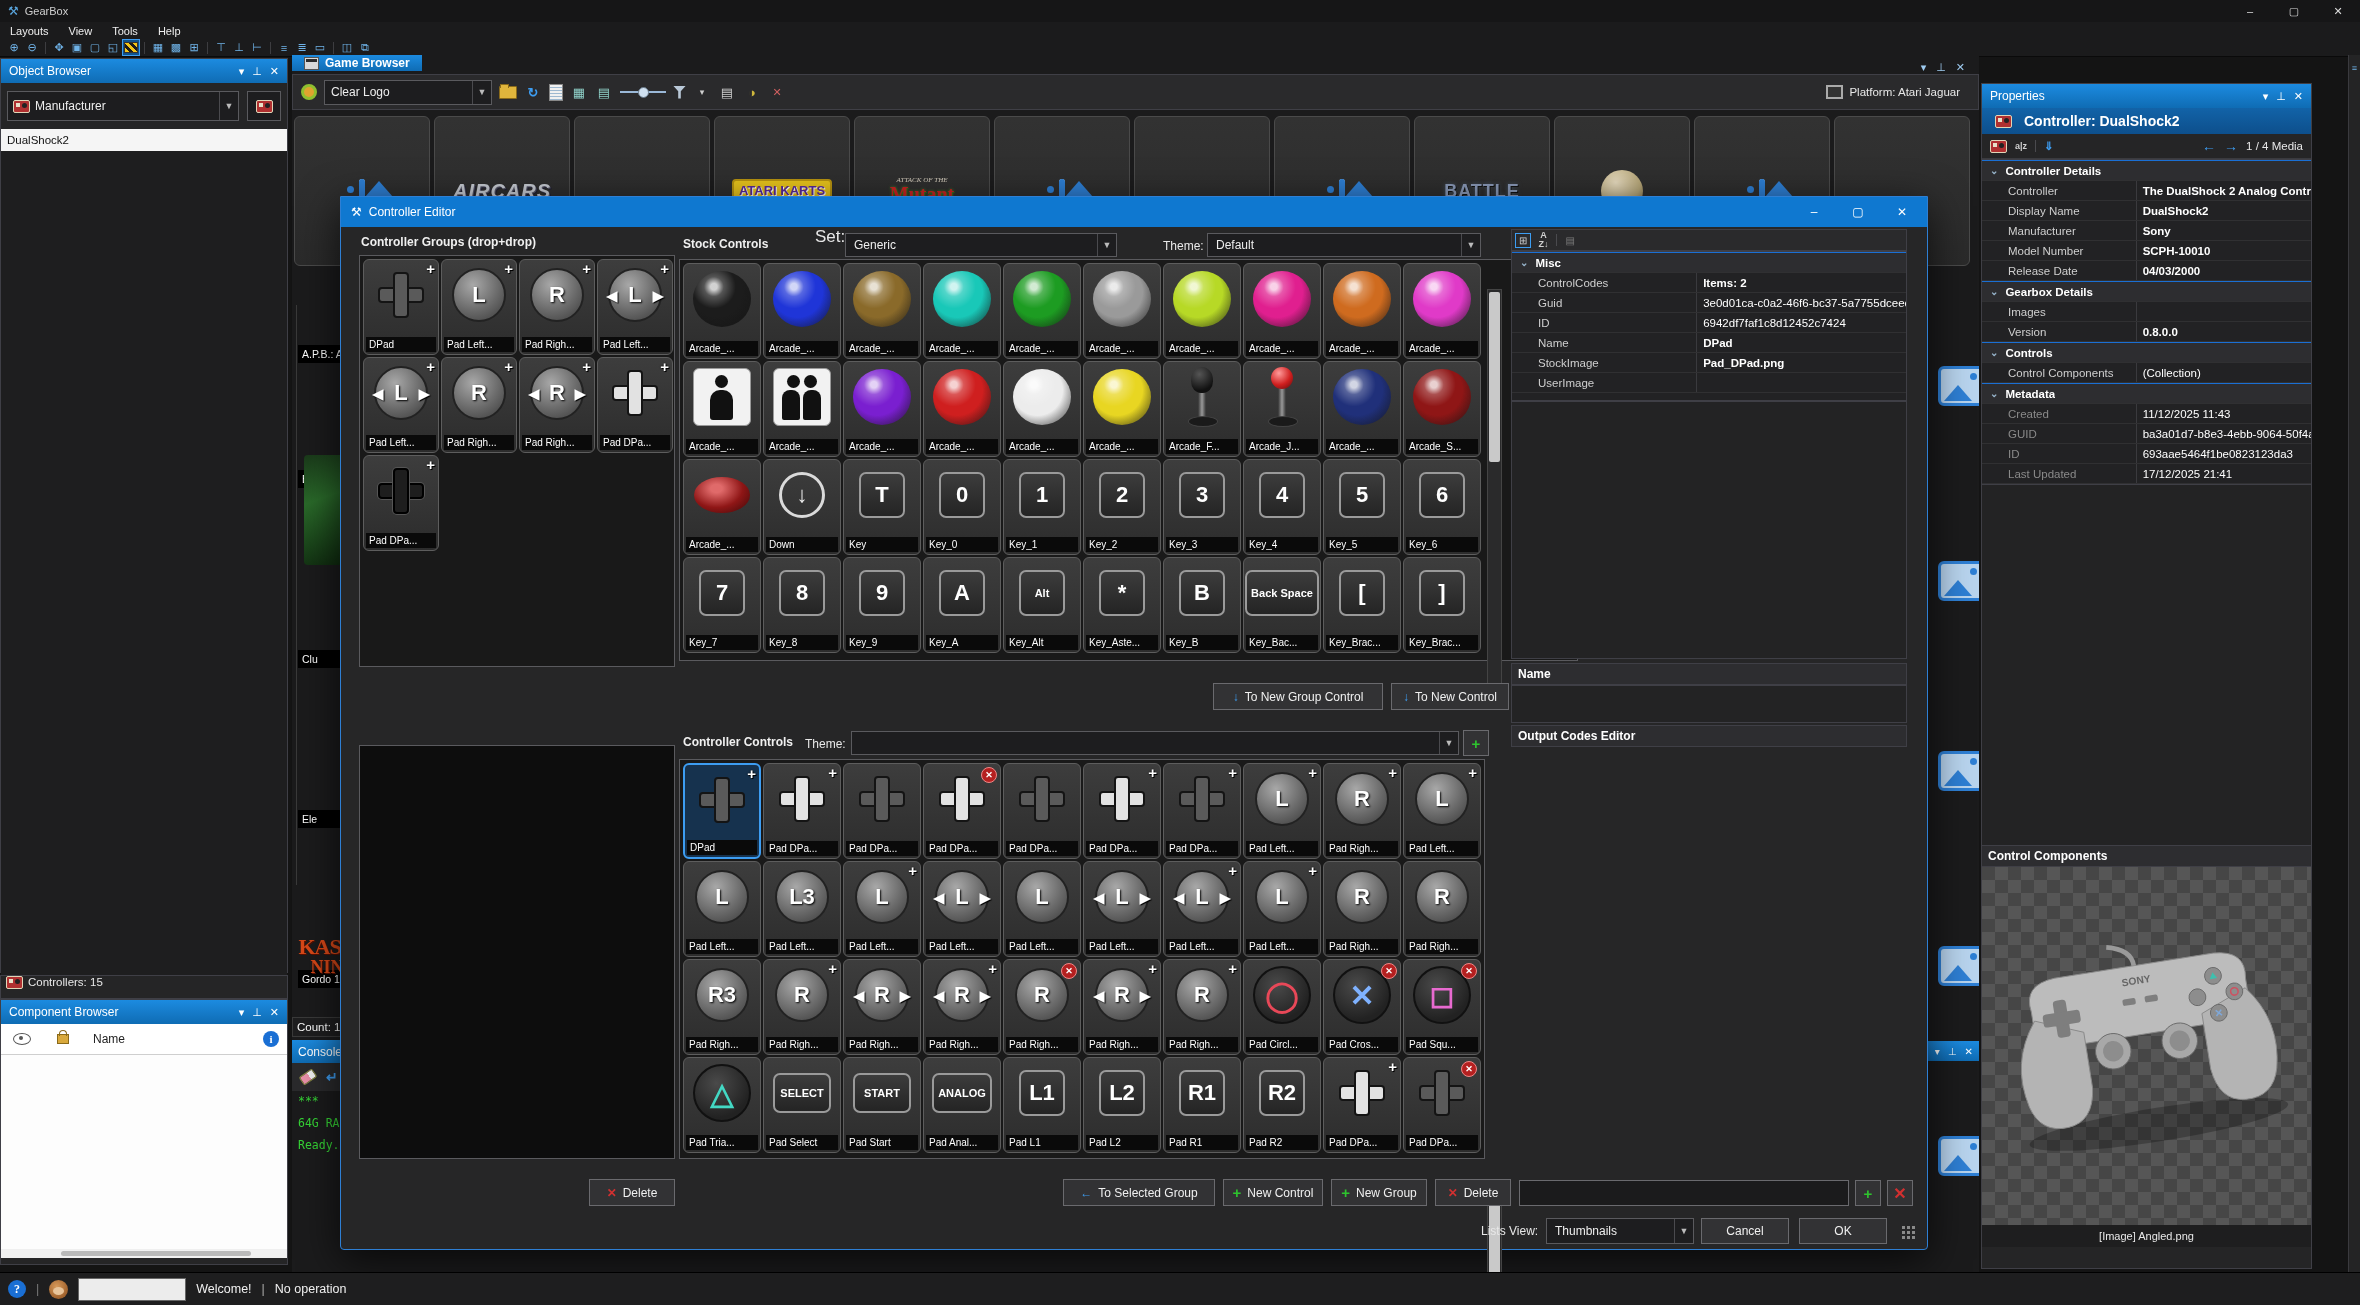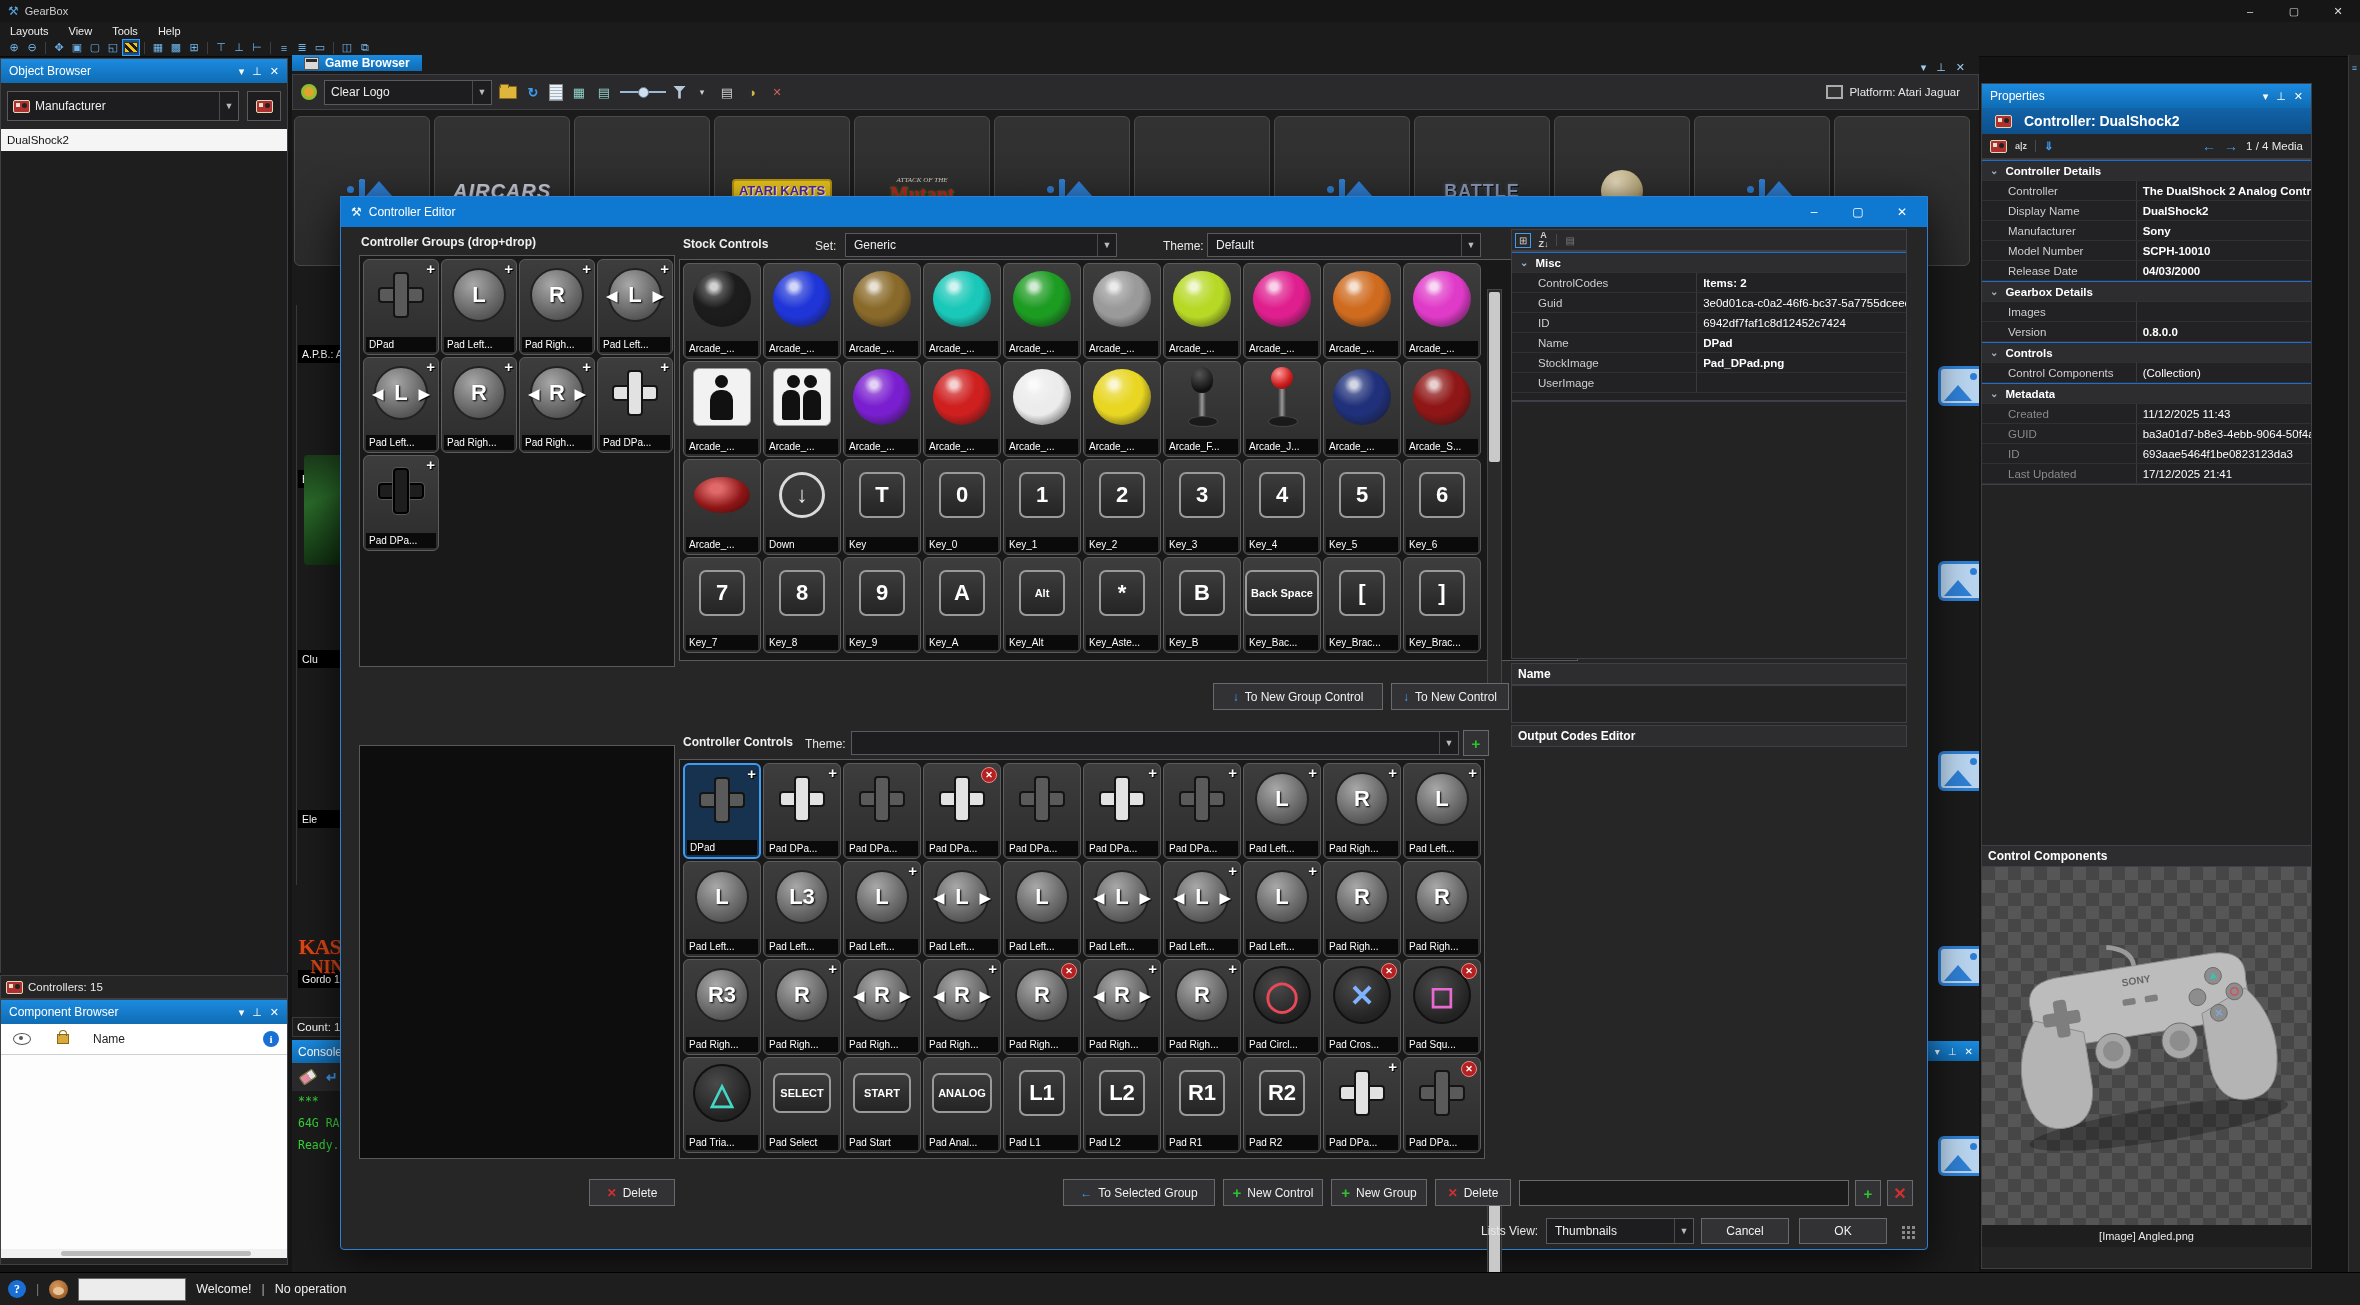--- a/index.html
+++ b/index.html
@@ -332,21 +332,21 @@
     <div class="combo" style="width:34px;height:30px;justify-content:center">
       <span class="ctlico" style="margin:0"></span>
     </div>
   </div>
   <div class="selrow" style="height:22px">
     <span>DualShock2</span>
   </div>
   <div style="height:100%;background:#1e1e1f"></div>
 </div>
 
-<div class="abs panel" style="left:0;top:975px;width:288px;height:24px;display:flex;align-items:center;font-size:11.5px">
+<div class="abs panel" style="left:0;top:975px;width:288px;height:24px;display:flex;align-items:flex-start;font-size:11.5px">
   <span class="ctlico"></span>
   <span>Controllers: 15</span>
 </div>
 
 <div class="abs panel" style="left:0;top:999px;width:288px;height:266px">
   <div class="phead">
     <span>Component Browser</span>
     <span class="picos">
       <span>▾</span>
       <span>⊥</span>
@@ -656,21 +656,21 @@
   <div class="abs dlabel" style="left:20px;top:554px">
     <span>Group Controls (drag+drop)</span></div>
   <div class="abs blackbox" style="left:18px;top:548px;width:316px;height:414px"></div>
   <div class="abs dbtn" style="left:248px;top:982px;width:86px;height:27px">
     <span class="bico red-x">✕</span>
       <span>Delete</span>
   </div>
 
   <div class="abs dlabel" style="left:342px;top:40px">
     <span>Stock Controls</span></div>
-  <span class="abs" style="left:474px;top:42px;font-size:12px"><span>Set:</span></span>
+  <span class="abs" style="left:474px;top:30px;font-size:17px"><span>Set:</span></span>
   <div class="abs combo" style="left:504px;top:36px;width:272px;height:24px;padding-left:8px">
     <span>Generic</span>
       <span class="carrow">▼</span>
   </div>
   <span class="abs" style="left:822px;top:42px;font-size:12px"><span>Theme:</span></span>
   <div class="abs combo" style="left:866px;top:36px;width:274px;height:24px;padding-left:8px">
     <span>Default</span>
       <span class="carrow">▼</span>
   </div>
 

